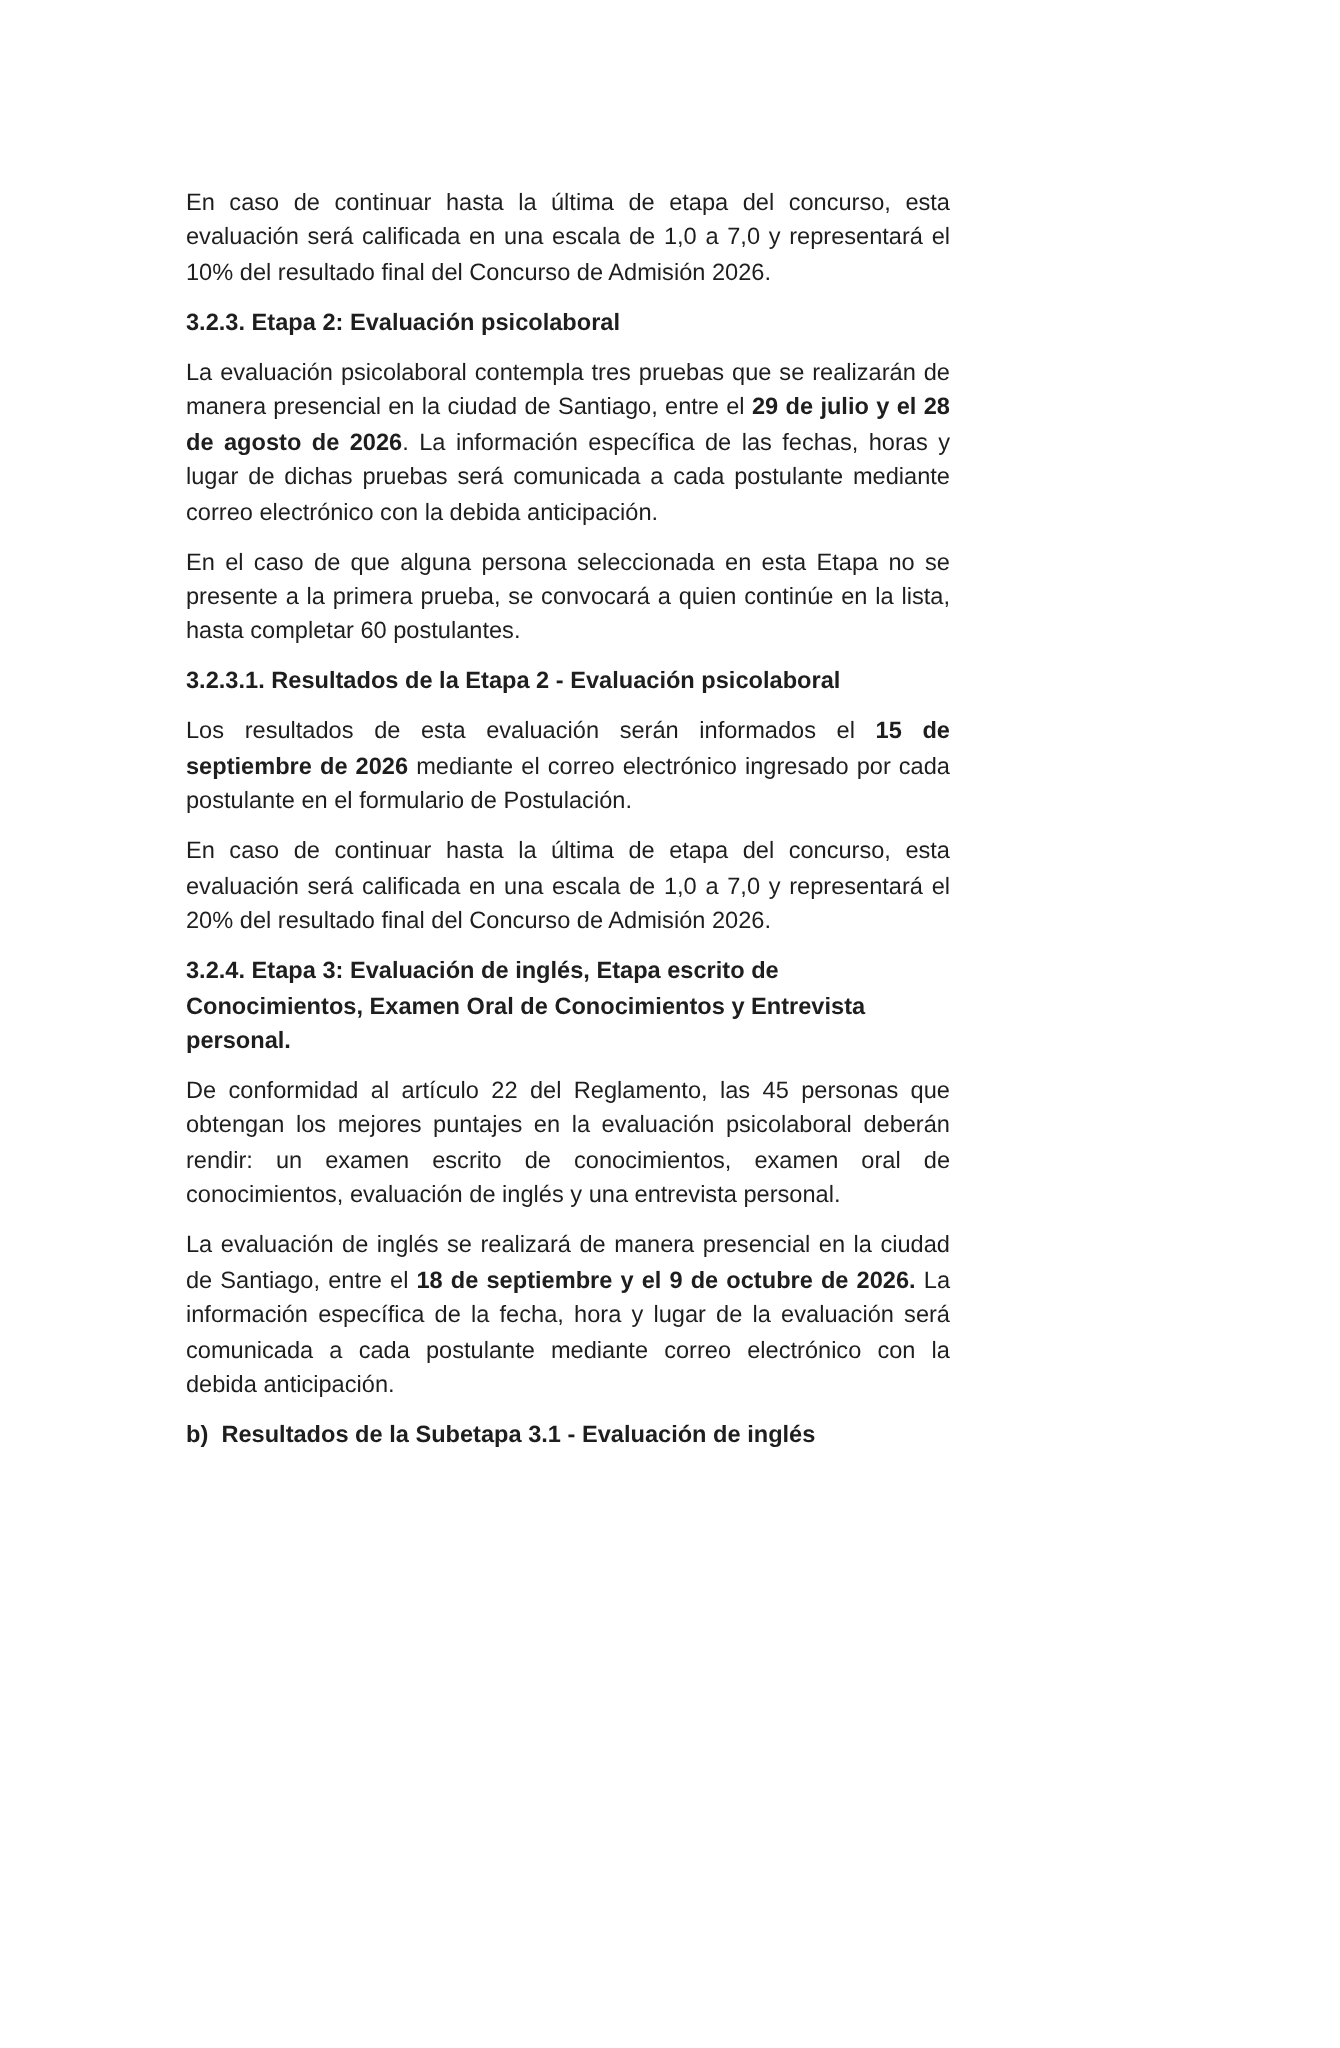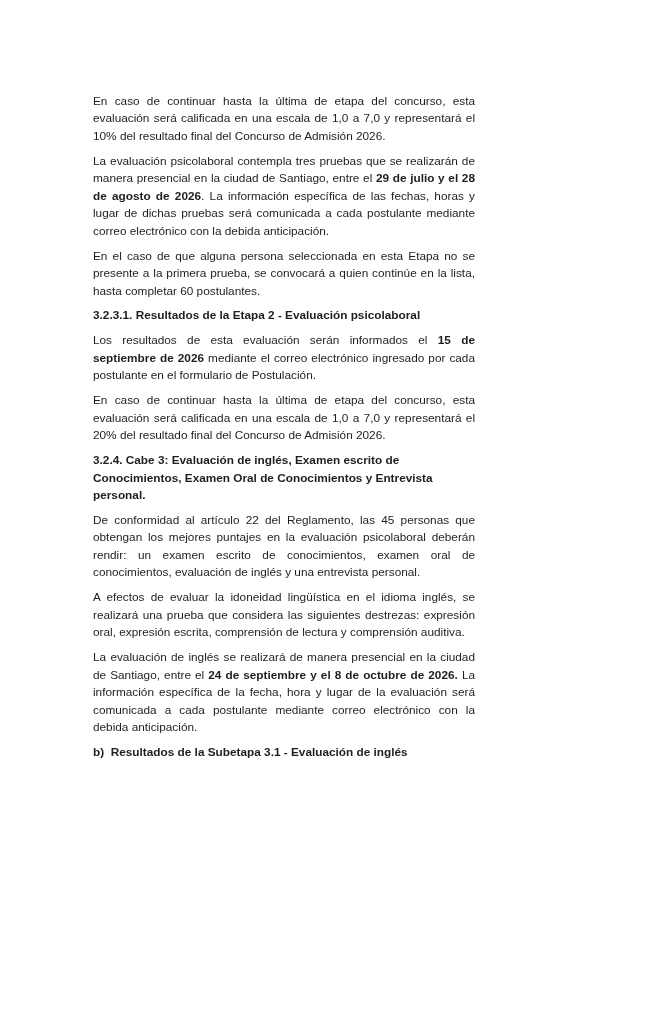--- a/index.html
+++ b/index.html
@@ -36,23 +36,23 @@
   }
   .b {
     font-weight: bold;
   }
 </style>
 </head>
 <body>
 
 <div class="page">
   <p class="block para"><span>En caso de continuar hasta la última de etapa del concurso, esta evaluación será calificada en una escala de 1,0 a 7,0 y representará el 10% del resultado final del Concurso de Admisión 2026.</span></p>
+  <h3 class="block heading">3.2.3. Etapa 2: Evaluación psicolaboral</h3>
   <p class="block para"><span>La evaluación psicolaboral contempla tres pruebas que se realizarán de manera presencial en la ciudad de Santiago, entre el </span><span class="b">29 de julio y el 28 de agosto de 2026</span><span>. La información específica de las fechas, horas y lugar de dichas pruebas será comunicada a cada postulante mediante correo electrónico con la debida anticipación.</span></p>
   <p class="block para"><span>En el caso de que alguna persona seleccionada en esta Etapa no se presente a la primera prueba, se convocará a quien continúe en la lista, hasta completar 60 postulantes.</span></p>
   <h3 class="block heading">3.2.3.1. Resultados de la Etapa 2 - Evaluación psicolaboral</h3>
   <p class="block para"><span>Los resultados de esta evaluación serán informados el </span><span class="b">15 de septiembre de 2026</span><span> mediante el correo electrónico ingresado por cada postulante en el formulario de Postulación.</span></p>
   <p class="block para"><span>En caso de continuar hasta la última de etapa del concurso, esta evaluación será calificada en una escala de 1,0 a 7,0 y representará el 20% del resultado final del Concurso de Admisión 2026.</span></p>
-  <h3 class="block heading">3.2.4. Cabe 3: Evaluación de inglés, Examen escrito de Conocimientos, Examen Oral de Conocimientos y Entrevista personal.</h3>
+  <h3 class="block heading">3.2.4. Etapa 3: Evaluación de inglés, Etapa escrito de Conocimientos, Examen Oral de Conocimientos y Entrevista personal.</h3>
   <p class="block para"><span>De conformidad al artículo 22 del Reglamento, las 45 personas que obtengan los mejores puntajes en la evaluación psicolaboral deberán rendir: un examen escrito de conocimientos, examen oral de conocimientos, evaluación de inglés y una entrevista personal.</span></p>
-  <p class="block para"><span>A efectos de evaluar la idoneidad lingüística en el idioma inglés, se realizará una prueba que considera las siguientes destrezas: expresión oral, expresión escrita, comprensión de lectura y comprensión auditiva.</span></p>
-  <p class="block para"><span>La evaluación de inglés se realizará de manera presencial en la ciudad de Santiago, entre el </span><span class="b">24 de septiembre y el 8 de octubre de 2026.</span><span> La información específica de la fecha, hora y lugar de la evaluación será comunicada a cada postulante mediante correo electrónico con la debida anticipación.</span></p>
+  <p class="block para"><span>La evaluación de inglés se realizará de manera presencial en la ciudad de Santiago, entre el </span><span class="b">18 de septiembre y el 9 de octubre de 2026.</span><span> La información específica de la fecha, hora y lugar de la evaluación será comunicada a cada postulante mediante correo electrónico con la debida anticipación.</span></p>
   <h3 class="block heading">b)  Resultados de la Subetapa 3.1 - Evaluación de inglés</h3>
 </div>
 
 </body></html>

